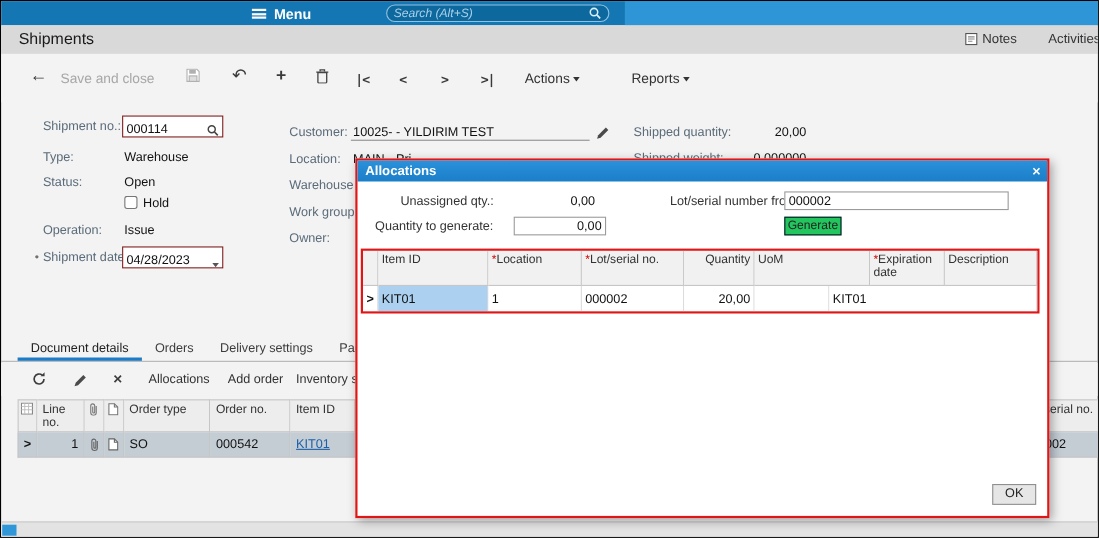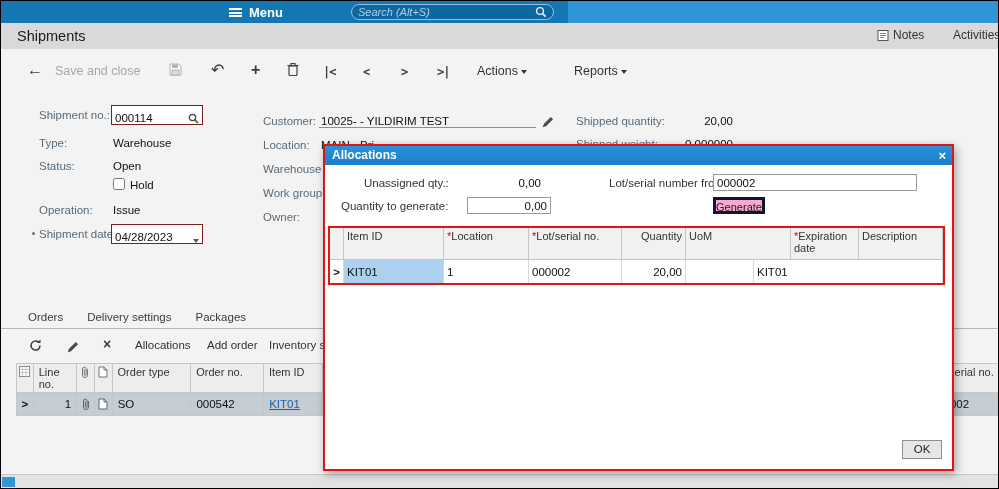--- a/index.html
+++ b/index.html
@@ -71,21 +71,21 @@
   
   .modal { position:absolute; left:322px; top:143px; width:631px; height:327px; background:#fff;
     border:2px solid #e01515; box-shadow:2px 3px 9px rgba(0,0,0,.35); z-index:20; }
   .mtitle { height:19px; background:linear-gradient(#2a91da,#1b7ec9); color:#fff; font-size:12px;
     font-weight:bold; line-height:19px; padding-left:7px; position:relative; }
   .mclose { position:absolute; right:6px; top:1px; font-size:13px; font-weight:bold; color:#fff; cursor:pointer; line-height:17px; }
   .mlabel { position:absolute; font-size:11.5px; color:#333; white-space:nowrap; }
   .mval { position:absolute; font-size:11.5px; color:#111; text-align:right; }
   .minput { position:absolute; border:1px solid #9b9b9b; font-size:11.5px; padding:0 3px;
     font-family:inherit; color:#111; outline:none; }
-  .gen-btn { position:absolute; border:3px solid #0f172a; background:#f9a8d4; font-size:11px;
+  .gen-btn { position:absolute; border:1px solid #0f172a; background:#22c55e; font-size:11px;
     text-align:center; color:#222; line-height:15px; cursor:pointer; }
   .redframe { position:absolute; left:3px; top:80px; width:617px; height:59px; border:2px solid #e01515; overflow:hidden; }
   .mrow { display:flex; }
   .mhcell { border-right:1px solid #c6c6c6; border-bottom:1px solid #c6c6c6; background:#f1f1f1;
     font-size:11px; color:#333; padding:2px 3px; height:32px; overflow:hidden; }
   .mdcell { border-right:1px solid #d9d9d9; font-size:11.5px; color:#111; padding:0 3px; height:23px;
     display:flex; align-items:center; overflow:hidden; background:#fff; }
   .star { color:#d00000; }
   .sel { background:#abd0f0 !important; }
   .okbtn { position:absolute; right:10px; bottom:10px; width:40px; height:19px; border:1px solid #8f8f8f;
@@ -206,20 +206,21 @@
   <span class="flabel" style="left:262px; top:162px;">Warehouse ID:</span>
   <span class="flabel" style="left:262px; top:186px;">Work group:</span>
   <span class="flabel" style="left:262px; top:210px;">Owner:</span>
 
   <span class="flabel" style="left:575px; top:114px;">Shipped quantity:</span>
   <span class="fval valr" style="left:640px; top:114px; width:92px;">20,00</span>
   <span class="flabel" style="left:575px; top:137px;">Shipped weight:</span>
   <span class="fval valr" style="left:640px; top:137px; width:92px;">0,000000</span>
 
   <div class="tabs">
+    <span class="tab active">Document details</span>
     <span class="tab">Orders</span>
     <span class="tab">Delivery settings</span>
     <span class="tab">Packages</span>
   </div>
 
   <div class="dtoolbar">
     <span class="dti" style="left:28px;">
       <svg width="13" height="13" viewBox="0 0 13 13">
           <path d="M11 6.5a4.5 4.5 0 1 1-1.6-3.4" fill="none" stroke="#3c3c3c" stroke-width="1.5"></path>
           <path d="M11.5 0.5v3.6H7.9z" fill="#3c3c3c"></path>

